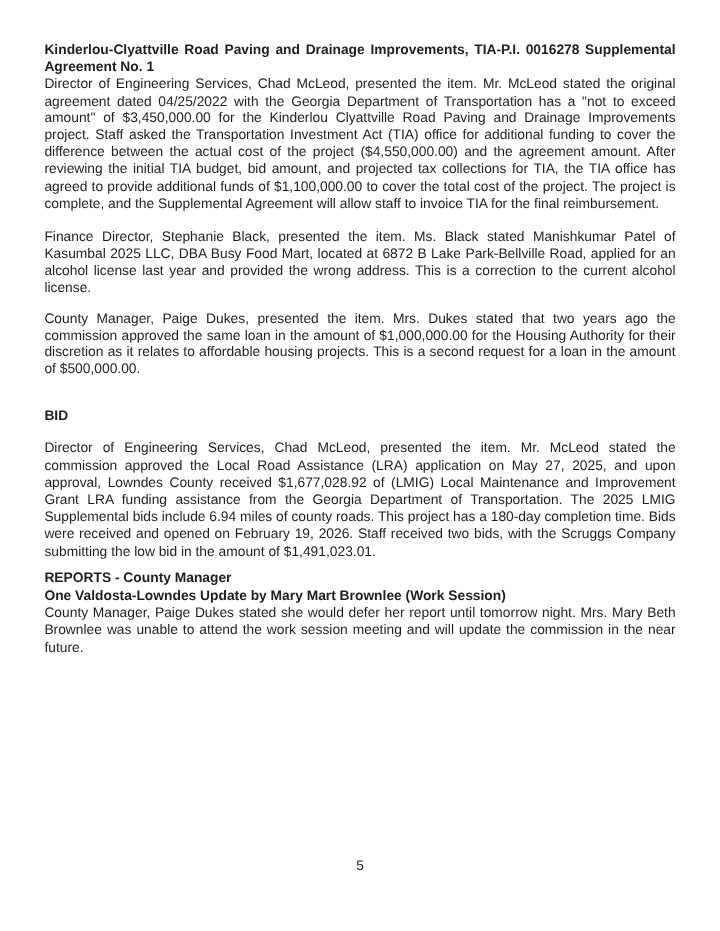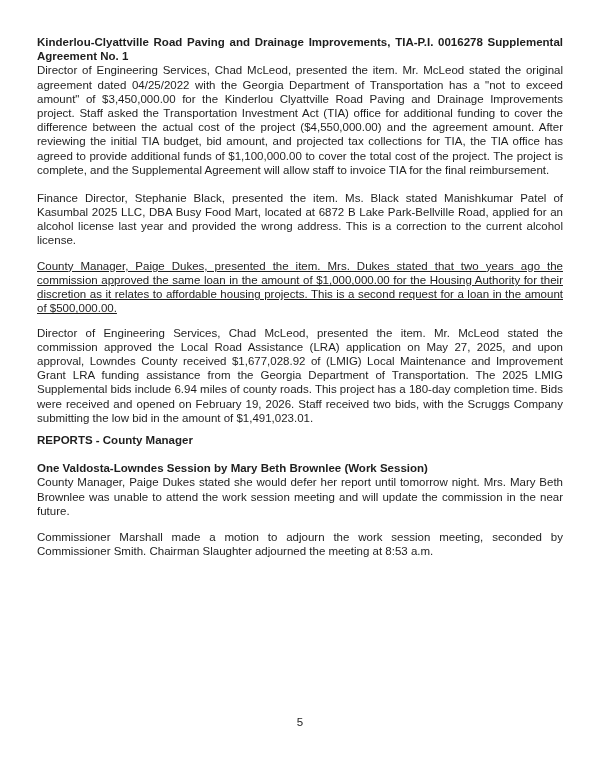--- a/index.html
+++ b/index.html
@@ -25,25 +25,25 @@
   .heading {
     font-weight: bold;
     margin: 0;
   }
   .para {
     font-weight: normal;
     margin: 0;
   }
   
   .mb14 { margin-bottom: 13.5px; }
-  .mb12 { margin-bottom: 12px; }
+  .mb12 { }
   .mb11 { margin-bottom: 11.5px; }
-  .mb10 { margin-bottom: 10px; text-decoration: underline; }
+  .mb10 { margin-bottom: 24px; }
   .mb8  { margin-bottom: 8px; }
-  .mb8h { margin-bottom: 14px; }
+  .mb8h { margin-bottom: 1px; }
   .mb2  { margin-bottom: 1.5px; }
   .page-number {
     position: absolute;
     top: 715px;
     left: 0;
     right: 0;
     text-align: center;
     font-weight: normal;
   }
 </style>
@@ -55,28 +55,28 @@
   <p class="heading">Kinderlou-Clyattville Road Paving and Drainage Improvements, TIA-P.I. 0016278 Supplemental Agreement No. 1</p>
 
   <p class="para mb14">Director of Engineering Services, Chad McLeod, presented the item. Mr. McLeod stated the original agreement dated 04/25/2022 with the Georgia Department of Transportation has a "not to exceed amount" of $3,450,000.00 for the Kinderlou Clyattville Road Paving and Drainage Improvements project. Staff asked the Transportation Investment Act (TIA) office for additional funding to cover the difference between the actual cost of the project ($4,550,000.00) and the agreement amount. After reviewing the initial TIA budget, bid amount, and projected tax collections for TIA, the TIA office has agreed to provide additional funds of $1,100,000.00 to cover the total cost of the project. The project is complete, and the Supplemental Agreement will allow staff to invoice TIA for the final reimbursement.</p>
 
 
   <p class="para mb11">Finance Director, Stephanie Black, presented the item. Ms. Black stated Manishkumar Patel of Kasumbal 2025 LLC, DBA Busy Food Mart, located at 6872 B Lake Park-Bellville Road, applied for an alcohol license last year and provided the wrong address. This is a correction to the current alcohol license.</p>
 
 
   <p class="para mb10">County Manager, Paige Dukes, presented the item. Mrs. Dukes stated that two years ago the commission approved the same loan in the amount of $1,000,000.00 for the Housing Authority for their discretion as it relates to affordable housing projects. This is a second request for a loan in the amount of $500,000.00.</p>
 
+  <p class="heading mb14">BID</p>
 
 
   <p class="para mb8">Director of Engineering Services, Chad McLeod, presented the item. Mr. McLeod stated the commission approved the Local Road Assistance (LRA) application on May 27, 2025, and upon approval, Lowndes County received $1,677,028.92 of (LMIG) Local Maintenance and Improvement Grant LRA funding assistance from the Georgia Department of Transportation. The 2025 LMIG Supplemental bids include 6.94 miles of county roads. This project has a 180-day completion time. Bids were received and opened on February 19, 2026. Staff received two bids, with the Scruggs Company submitting the low bid in the amount of $1,491,023.01.</p>
 
   <p class="heading mb8h">REPORTS - County Manager</p>
 
-  <p class="heading">One Valdosta-Lowndes Session by Mary Beth Brownlee (Work Session)</p>
+  <p class="heading">One Valdosta-Lowndes Update by Mary Mart Brownlee (Work Session)</p>
 
   <p class="para mb12">County Manager, Paige Dukes stated she would defer her report until tomorrow night. Mrs. Mary Beth Brownlee was unable to attend the work session meeting and will update the commission in the near future.</p>
 
 
-  <p class="para">Commissioner Marshall made a motion to adjourn the work session meeting, seconded by Commissioner Smith. Chairman Slaughter adjourned the meeting at 8:53 a.m.</p>
 
   <div class="page-number">5</div>
 
 </div>
 
 </body></html>

